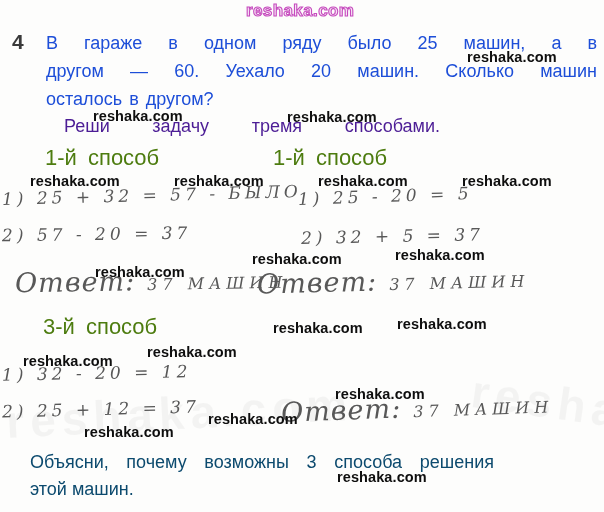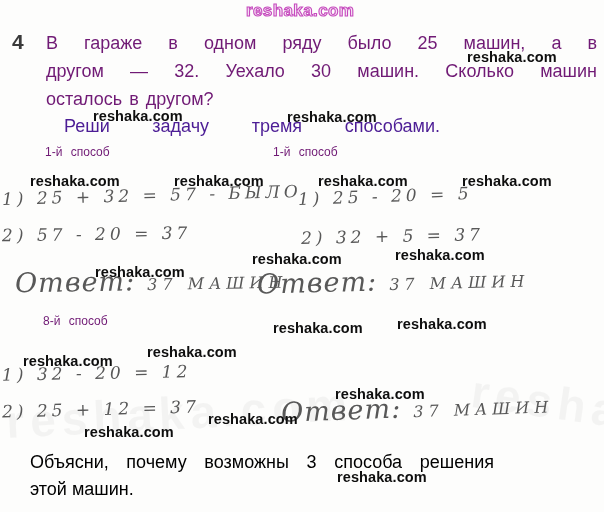--- a/index.html
+++ b/index.html
@@ -1,26 +1,26 @@
 <!DOCTYPE html>
 <html><head>
 <meta charset="utf-8">
 <style>
   html,body{margin:0;padding:0;background:#fff;}
   .page{position:relative;width:604px;height:512px;background:#fdfdfc;overflow:hidden;
         font-family:"Liberation Sans",sans-serif;}
   
   .num{position:absolute;left:12px;top:30px;font-size:21px;font-weight:700;color:#3a3a3a;}
   .statement{position:absolute;left:46px;top:29px;width:551px;font-size:18px;line-height:28px;
-             color:#701a75;word-spacing:2px;}
+             color:#1d4ed8;word-spacing:2px;}
   .jl{text-align:justify;text-align-last:justify;}
   .task{position:absolute;left:64px;top:116px;width:376px;font-size:18px;color:#4c1d95;
         text-align:justify;text-align-last:justify;}
-  .mtitle{position:absolute;font-size:12px;color:#701a75;word-spacing:5px;white-space:nowrap;}
-  .followup{position:absolute;left:30px;top:449px;width:464px;font-size:18px;line-height:27px;color:#000000;}
+  .mtitle{position:absolute;font-size:22px;color:#4d7c0f;word-spacing:5px;white-space:nowrap;}
+  .followup{position:absolute;left:30px;top:449px;width:464px;font-size:18px;line-height:27px;color:#0c4a6e;}
   
   .hw{position:absolute;font-family:"DejaVu Serif",serif;font-style:italic;font-size:17px;
       letter-spacing:4px;color:#585858;text-transform:uppercase;white-space:nowrap;}
   .ans{position:absolute;display:flex;align-items:baseline;gap:12px;color:#585858;white-space:nowrap;}
   .ans-label{font-family:"DejaVu Serif",serif;font-style:italic;font-size:27px;letter-spacing:1px;}
   .ans-value{font-family:"DejaVu Serif",serif;font-style:italic;font-size:16px;letter-spacing:5px;
              text-transform:uppercase;}
   
   .wm{position:absolute;font-family:"Liberation Sans",sans-serif;font-size:14.5px;font-weight:600;
       color:#0e0e0e;white-space:nowrap;letter-spacing:.1px;}
@@ -33,28 +33,28 @@
 <body>
 
 <div class="page">
 
   <div class="ghost" style="left:6px;top:386px;transform:rotate(-3deg);">reshaka.com</div>
   <div class="ghost" style="left:470px;top:388px;transform:rotate(8deg);">reshaka.com</div>
 
   <div class="num">4</div>
   <div class="statement">
     <div class="jl">В гараже в одном ряду было 25 машин, а в</div>
-    <div class="jl">другом — 32. Уехало 30 машин. Сколько машин</div>
+    <div class="jl">другом — 60. Уехало 20 машин. Сколько машин</div>
     <div>осталось в другом?</div>
   </div>
   <div class="task">Реши задачу тремя способами.</div>
 
   <div class="mtitle" style="left:45px;top:145px;">1-й способ</div>
   <div class="mtitle" style="left:273px;top:145px;">1-й способ</div>
-  <div class="mtitle" style="left:43px;top:314px;">8-й способ</div>
+  <div class="mtitle" style="left:43px;top:314px;">3-й способ</div>
 
   <div class="hw" style="left:2px;top:185px;transform:rotate(-1.5deg);">1) 25 + 32 = 57 - было</div>
   <div class="hw" style="left:2px;top:224px;transform:rotate(-0.8deg);">2) 57 - 20 = 37</div>
   <div class="hw" style="left:298px;top:186px;transform:rotate(-2deg);">1) 25 - 20 = 5</div>
   <div class="hw" style="left:301px;top:226px;transform:rotate(-1.2deg);">2) 32 + 5 = 37</div>
   <div class="hw" style="left:2px;top:363px;transform:rotate(-1deg);">1) 32 - 20 = 12</div>
   <div class="hw" style="left:2px;top:399px;transform:rotate(-1.5deg);">2) 25 + 12 = 37</div>
 
   <div class="ans" style="left:15px;top:265px;transform:rotate(-1deg);">
     <span class="ans-label">Ответ:</span>

